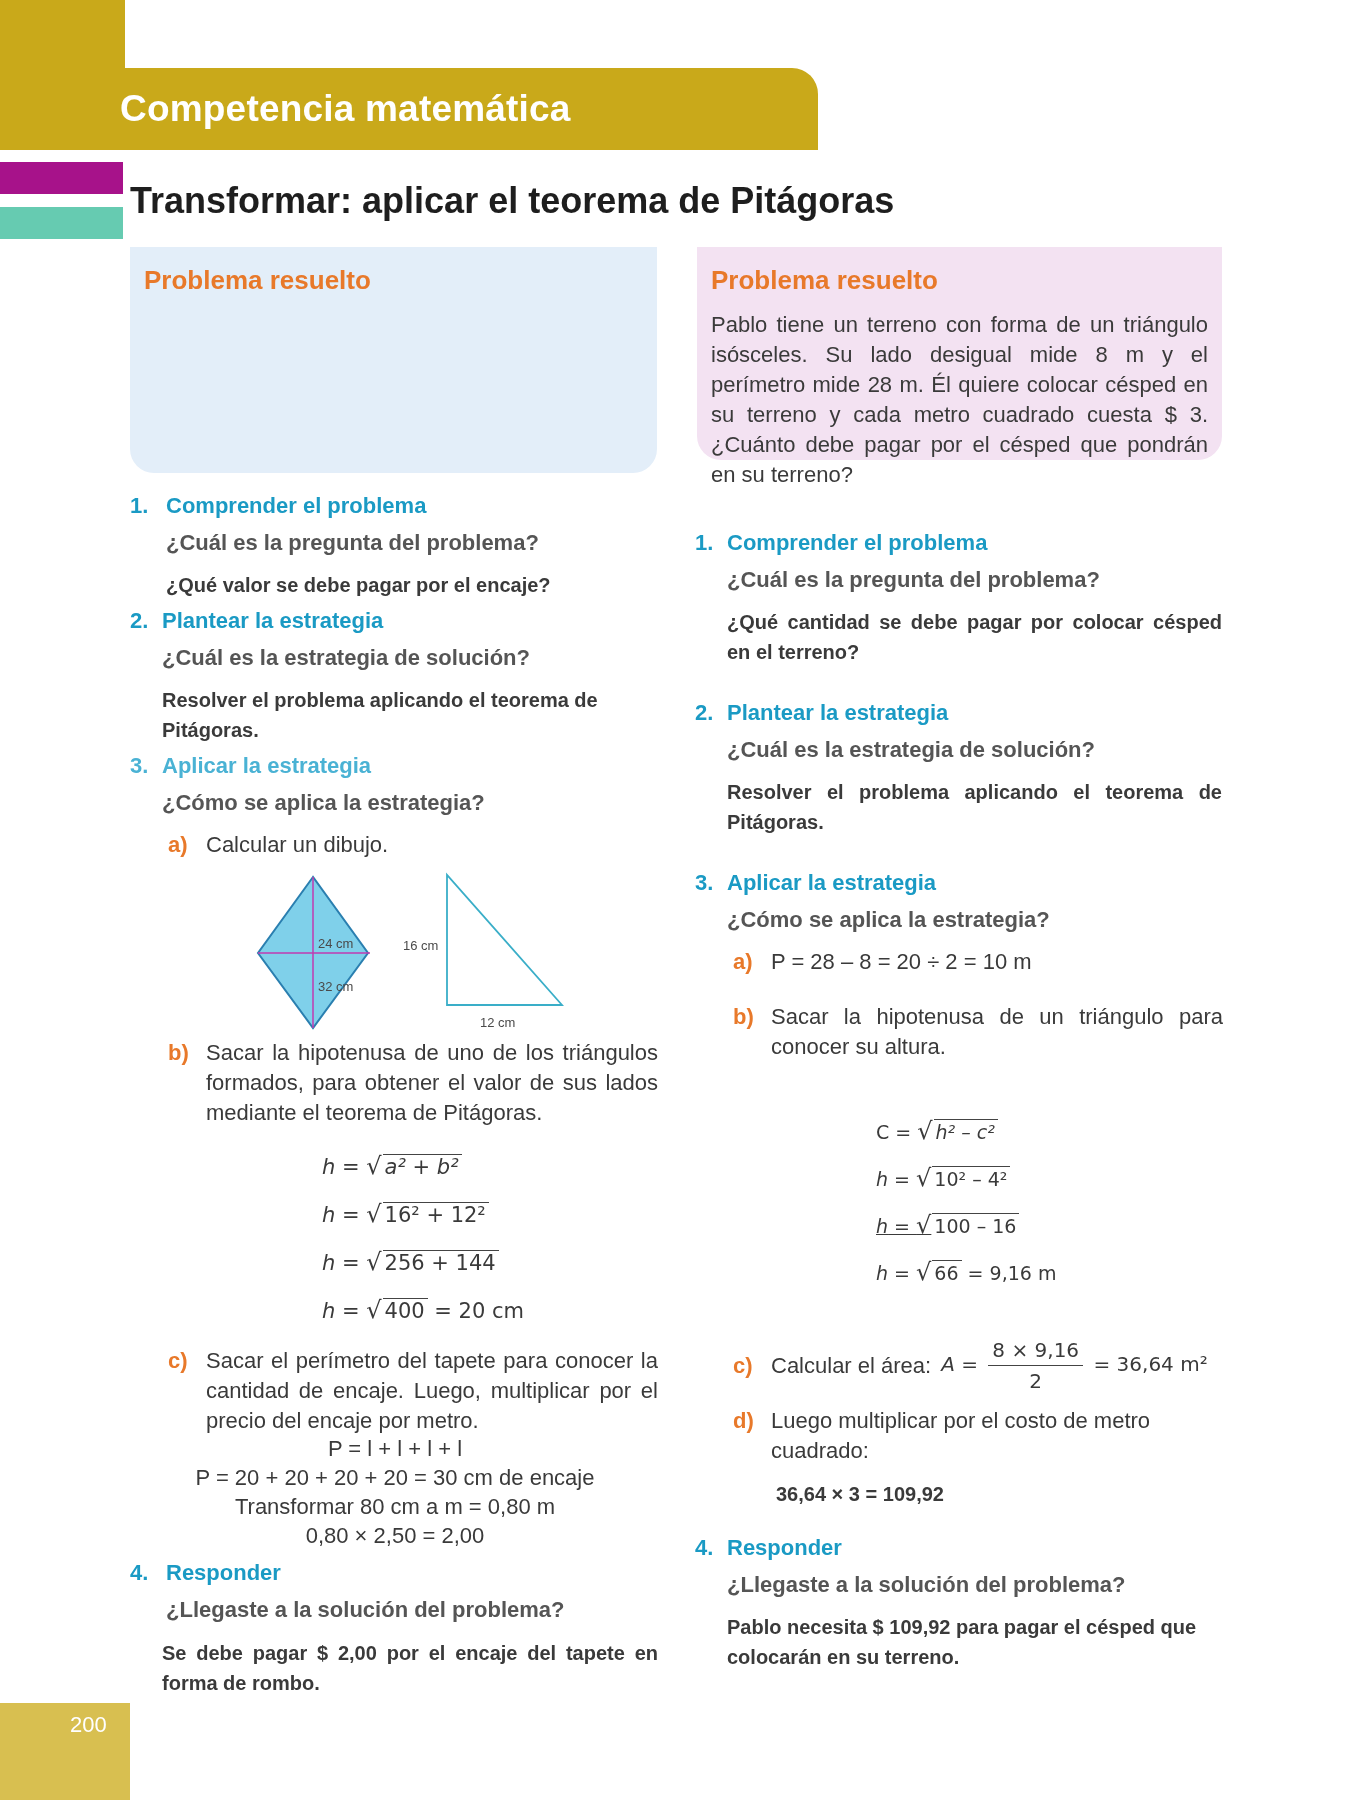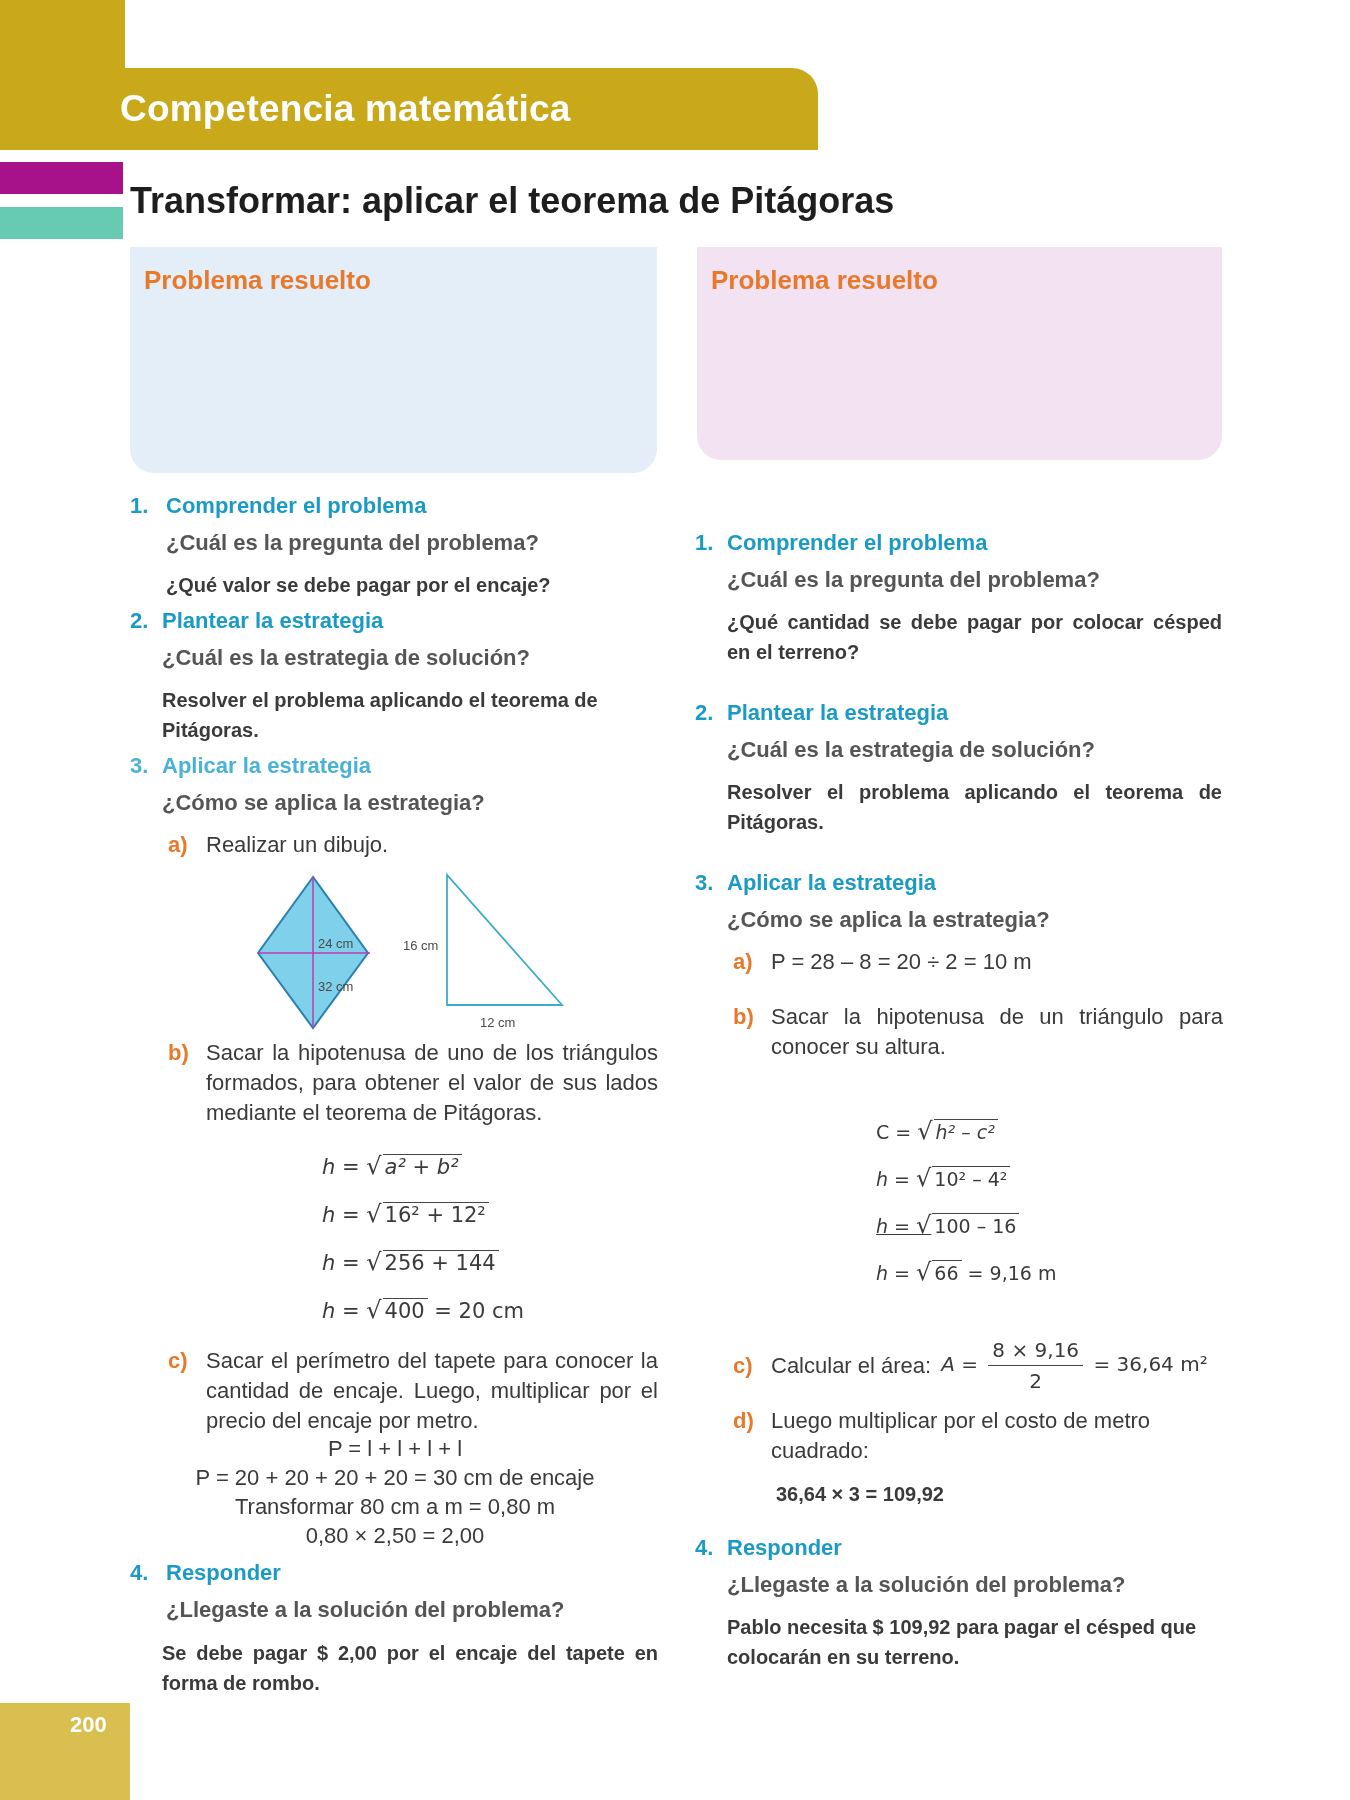--- a/index.html
+++ b/index.html
@@ -34,41 +34,42 @@
 
   .formula { position: absolute; font-size: 21px; color: #3a3a3a; white-space: nowrap; font-family: "DejaVu Sans", sans-serif; }
   .formula .var { font-style: italic; }
   .formula .rad { display: inline-block; border-top: 1.5px solid #444; padding: 0 3px 0 2px; margin-left: 1px; line-height: 24px; }
   .formula .root { font-size: 24px; }
 
   .diagram { position: absolute; left: 240px; top: 865px; }
   .diagram svg text { font-family: "Liberation Sans", sans-serif; fill: #4a4a4a; font-size: 13px; }
 
   .page-footer { position: absolute; left: 0; top: 1703px; width: 130px; height: 97px; background: #d8bf50; }
-  .page-number { position: absolute; left: 70px; top: 1712px; color: #ffffff; font-size: 22px; font-weight: bold; }
+  .page-number { position: absolute; left: 70px; top: 1712px; color: #ffffff; font-size: 22px; }
 
   .frac { display: inline-block; vertical-align: middle; text-align: center; margin: 0 4px; }
   .frac .numr { display: block; border-bottom: 1.5px solid #444; padding: 0 4px; }
   .frac .den { display: block; }
 </style>
 </head>
 <body>
 
 <div class="gold-left"></div>
 <div class="gold-banner"></div>
 <div class="banner-title">Competencia matemática</div>
 <div class="stripe-magenta"></div>
 <div class="stripe-teal"></div>
 <h1 class="section-title">Transformar: aplicar el teorema de Pitágoras</h1>
 
 <div class="problem-box left">
   <div class="problem-heading">Problema resuelto</div>
 </div>
 <div class="problem-box right">
   <div class="problem-heading">Problema resuelto</div>
+  <div class="problem-text">Pablo tiene un terreno con forma de un triángulo isósceles. Su lado desigual mide 8 m y el perímetro mide 28 m. Él quiere colocar césped en su terreno y cada metro cuadrado cuesta $ 3. ¿Cuánto debe pagar por el césped que pondrán en su terreno?</div>
 </div>
 
 <div>
   <div class="step" style="left:130px; top:493px;">
     <span class="num">1.</span>
     <span style="margin-left:4px">Comprender el problema</span>
   </div>
   <div class="question" style="left:166px; top:530px;">¿Cuál es la pregunta del problema?</div>
   <div class="answer" style="left:166px; top:570px;">¿Qué valor se debe pagar por el encaje?</div>
 
@@ -80,21 +81,21 @@
   <div class="answer" style="left:162px; top:685px; width:470px;">Resolver el problema aplicando el teorema de Pitágoras.</div>
 
   <div class="step light" style="left:130px; top:753px;">
     <span class="num">3.</span>
     <span>Aplicar la estrategia</span>
   </div>
   <div class="question" style="left:162px; top:790px;">¿Cómo se aplica la estrategia?</div>
 
   <div class="sub" style="left:168px; top:830px; width:490px;">
     <span class="letter">a)</span>
-    <span class="txt">Realizar un dibujo.</span>
+    <span class="txt">Calcular un dibujo.</span>
   </div>
 
   <div class="diagram">
     <svg width="330" height="170" viewBox="0 0 330 170">
       <polygon points="73,12 18,88 73,163 128,88" fill="#7fd0ea" stroke="#2a7fb0" stroke-width="2"></polygon>
       <line x1="73" y1="12" x2="73" y2="163" stroke="#c03ab0" stroke-width="1.5"></line>
       <line x1="18" y1="88" x2="130" y2="88" stroke="#c03ab0" stroke-width="1.5"></line>
       <text x="78" y="83">24 cm</text>
       <text x="78" y="126">32 cm</text>
       <polygon points="207,10 207,140 322,140" fill="#ffffff" stroke="#3aaec8" stroke-width="1.8"></polygon>

